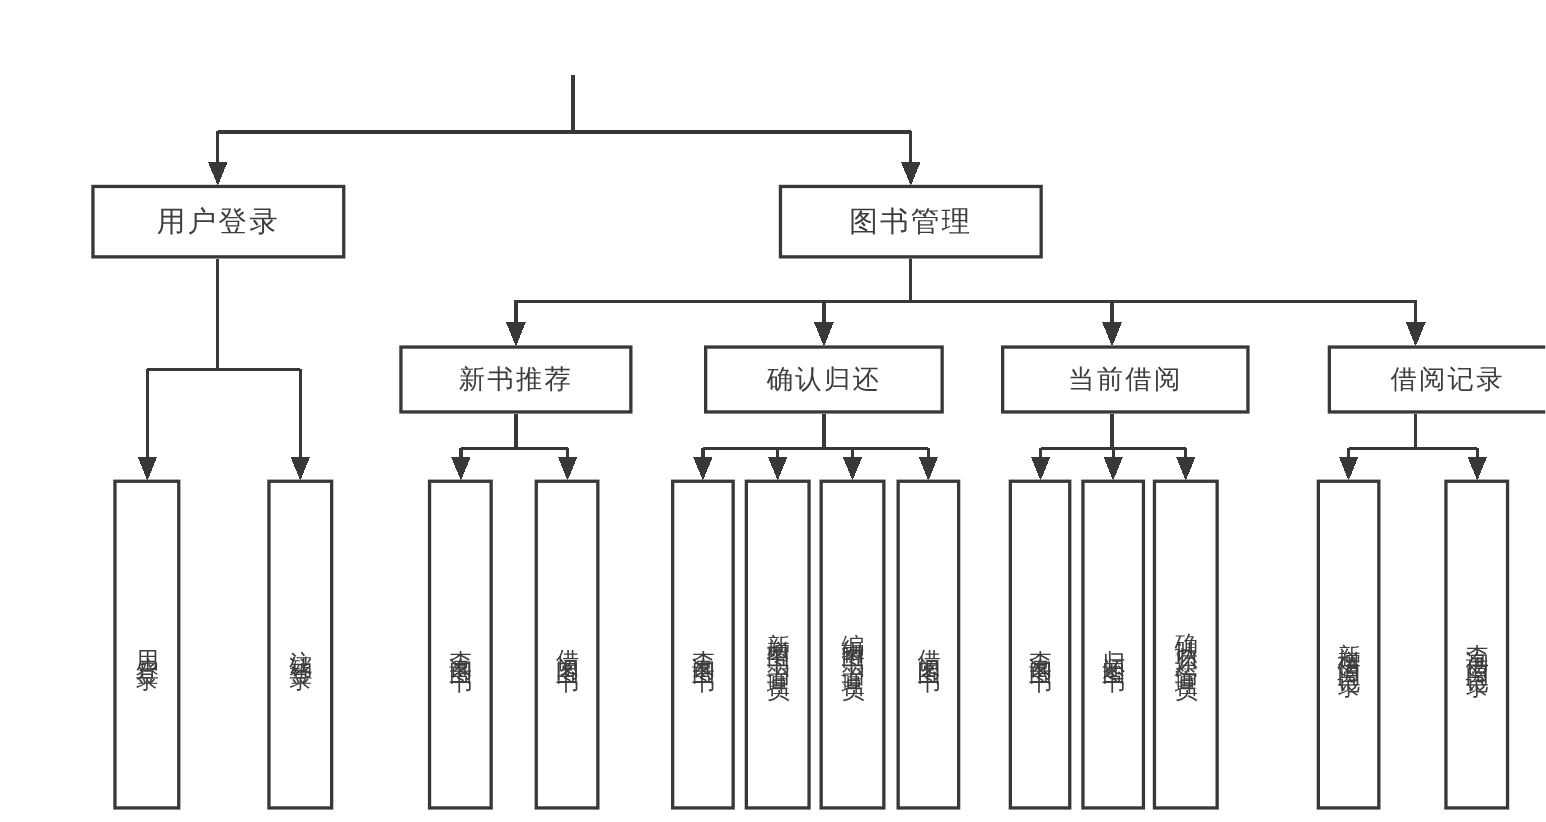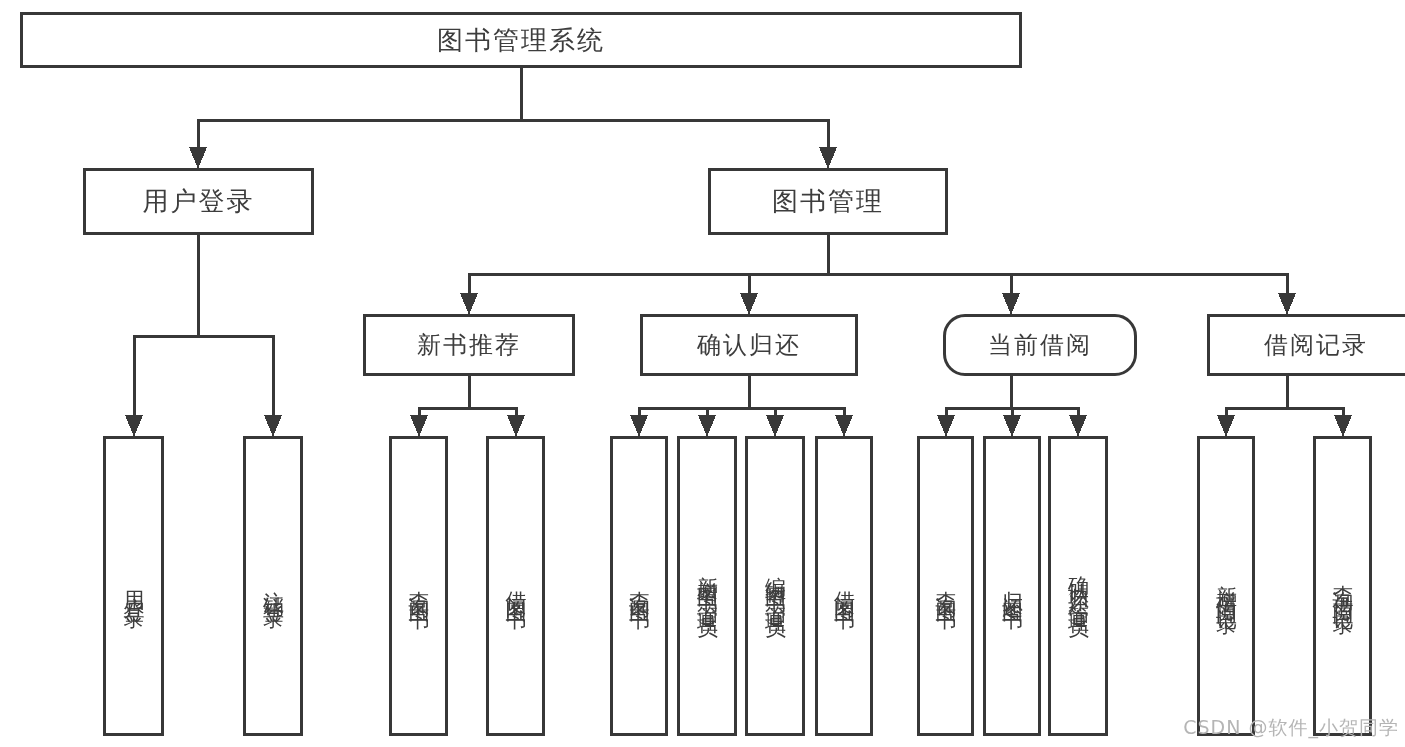--- a/index.html
+++ b/index.html
@@ -83,43 +83,41 @@
     <polygon points="698,415 716,415 707,437"></polygon>
     <polygon points="766,415 784,415 775,437"></polygon>
     <polygon points="835,415 853,415 844,437"></polygon>
     <polygon points="937,415 955,415 946,437"></polygon>
     <polygon points="1003,415 1021,415 1012,437"></polygon>
     <polygon points="1069,415 1087,415 1078,437"></polygon>
     <polygon points="1217,415 1235,415 1226,437"></polygon>
     <polygon points="1334,415 1352,415 1343,437"></polygon>
   </svg>
 
-  <div class="box hbox root-box" style="left:20px;top:12px;width:1002px;height:56px;">图书管理系统</div>
 
   <div class="box hbox lvl1-box" style="left:83px;top:168px;width:231px;height:67px;">用户登录</div>
   <div class="box hbox lvl2-box" style="left:363px;top:314px;width:212px;height:62px;">新书推荐</div>
 
   <div class="box hbox lvl1-box" style="left:708px;top:168px;width:240px;height:67px;">图书管理</div>
   <div class="box hbox lvl2-box" style="left:640px;top:314px;width:218px;height:62px;">确认归还</div>
-  <div class="box hbox lvl2-box" style="left:943px;top:314px;width:194px;height:62px;border-radius:22px;">当前借阅</div>
+  <div class="box hbox lvl2-box" style="left:910px;top:314px;width:226px;height:62px;">当前借阅</div>
   <div class="box hbox lvl2-box" style="left:1207px;top:314px;width:218px;height:62px;">借阅记录</div>
 
   <div class="box vbox" style="left:103px;top:436px;width:61px;height:300px;">用户登录</div>
   <div class="box vbox" style="left:243px;top:436px;width:60px;height:300px;">注销登录</div>
 
   <div class="box vbox" style="left:389px;top:436px;width:59px;height:300px;">查询图书</div>
   <div class="box vbox" style="left:486px;top:436px;width:59px;height:300px;">借阅图书</div>
 
   <div class="box vbox" style="left:610px;top:436px;width:58px;height:300px;">查询图书</div>
   <div class="box vbox" style="left:677px;top:436px;width:60px;height:300px;">新增图书（管理员）</div>
   <div class="box vbox" style="left:745px;top:436px;width:60px;height:300px;">编辑图书（管理员）</div>
   <div class="box vbox" style="left:815px;top:436px;width:58px;height:300px;">借阅图书</div>
 
   <div class="box vbox" style="left:917px;top:436px;width:57px;height:300px;">查询图书</div>
   <div class="box vbox" style="left:983px;top:436px;width:58px;height:300px;">归还图书</div>
   <div class="box vbox" style="left:1048px;top:436px;width:60px;height:300px;">确认归还（管理员）</div>
 
   <div class="box vbox" style="left:1197px;top:436px;width:58px;height:300px;">新增借阅记录</div>
   <div class="box vbox" style="left:1313px;top:436px;width:59px;height:300px;">查询借阅记录</div>
 
-  <div class="watermark">CSDN @软件_小贺同学</div>
 
 </div>
 
 </body></html>

